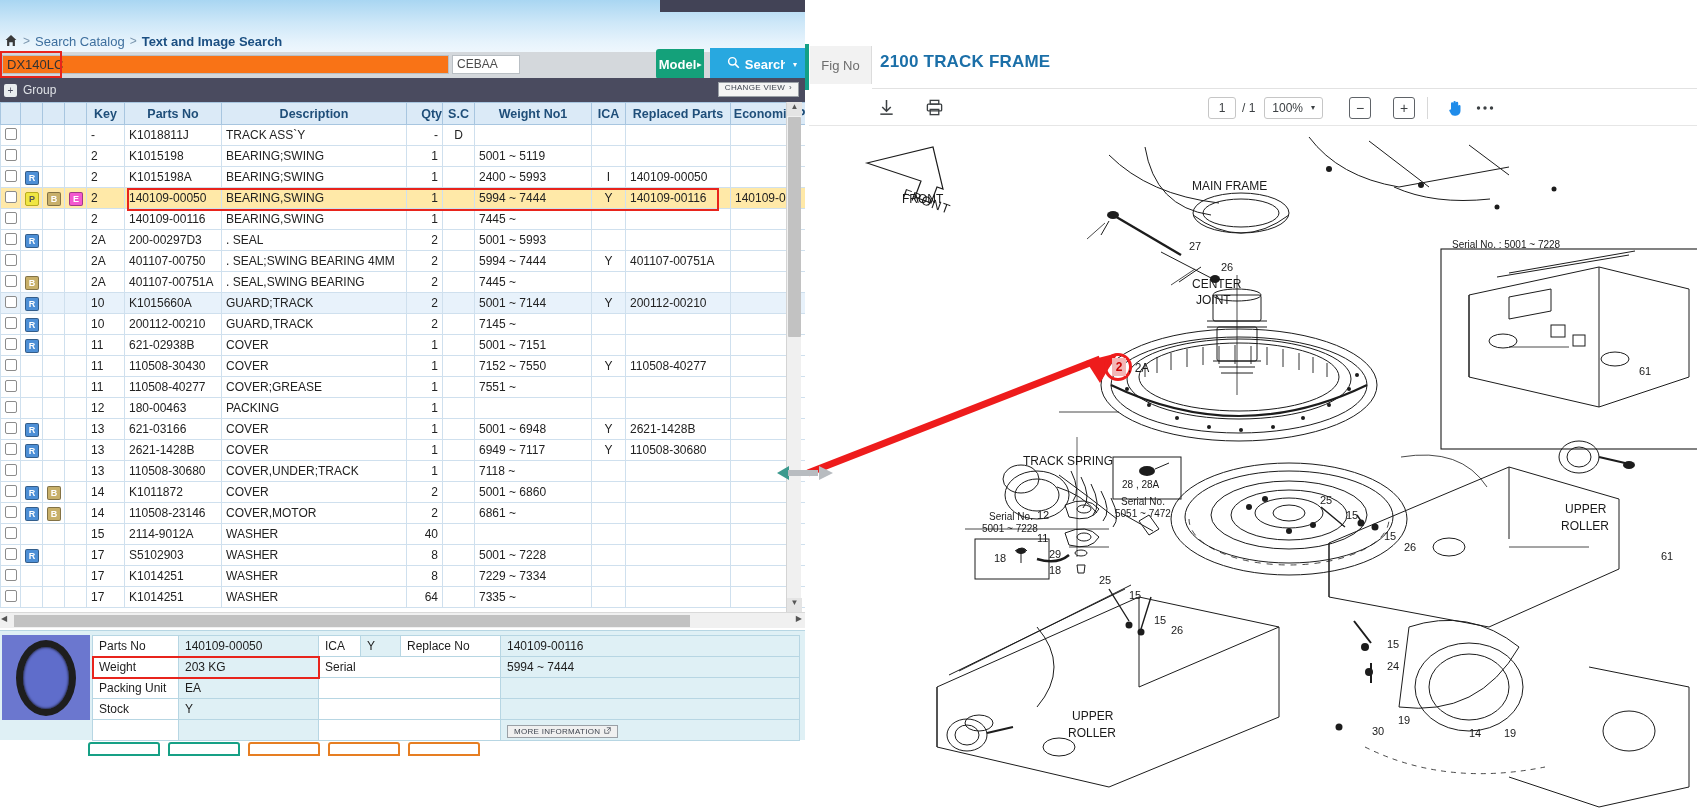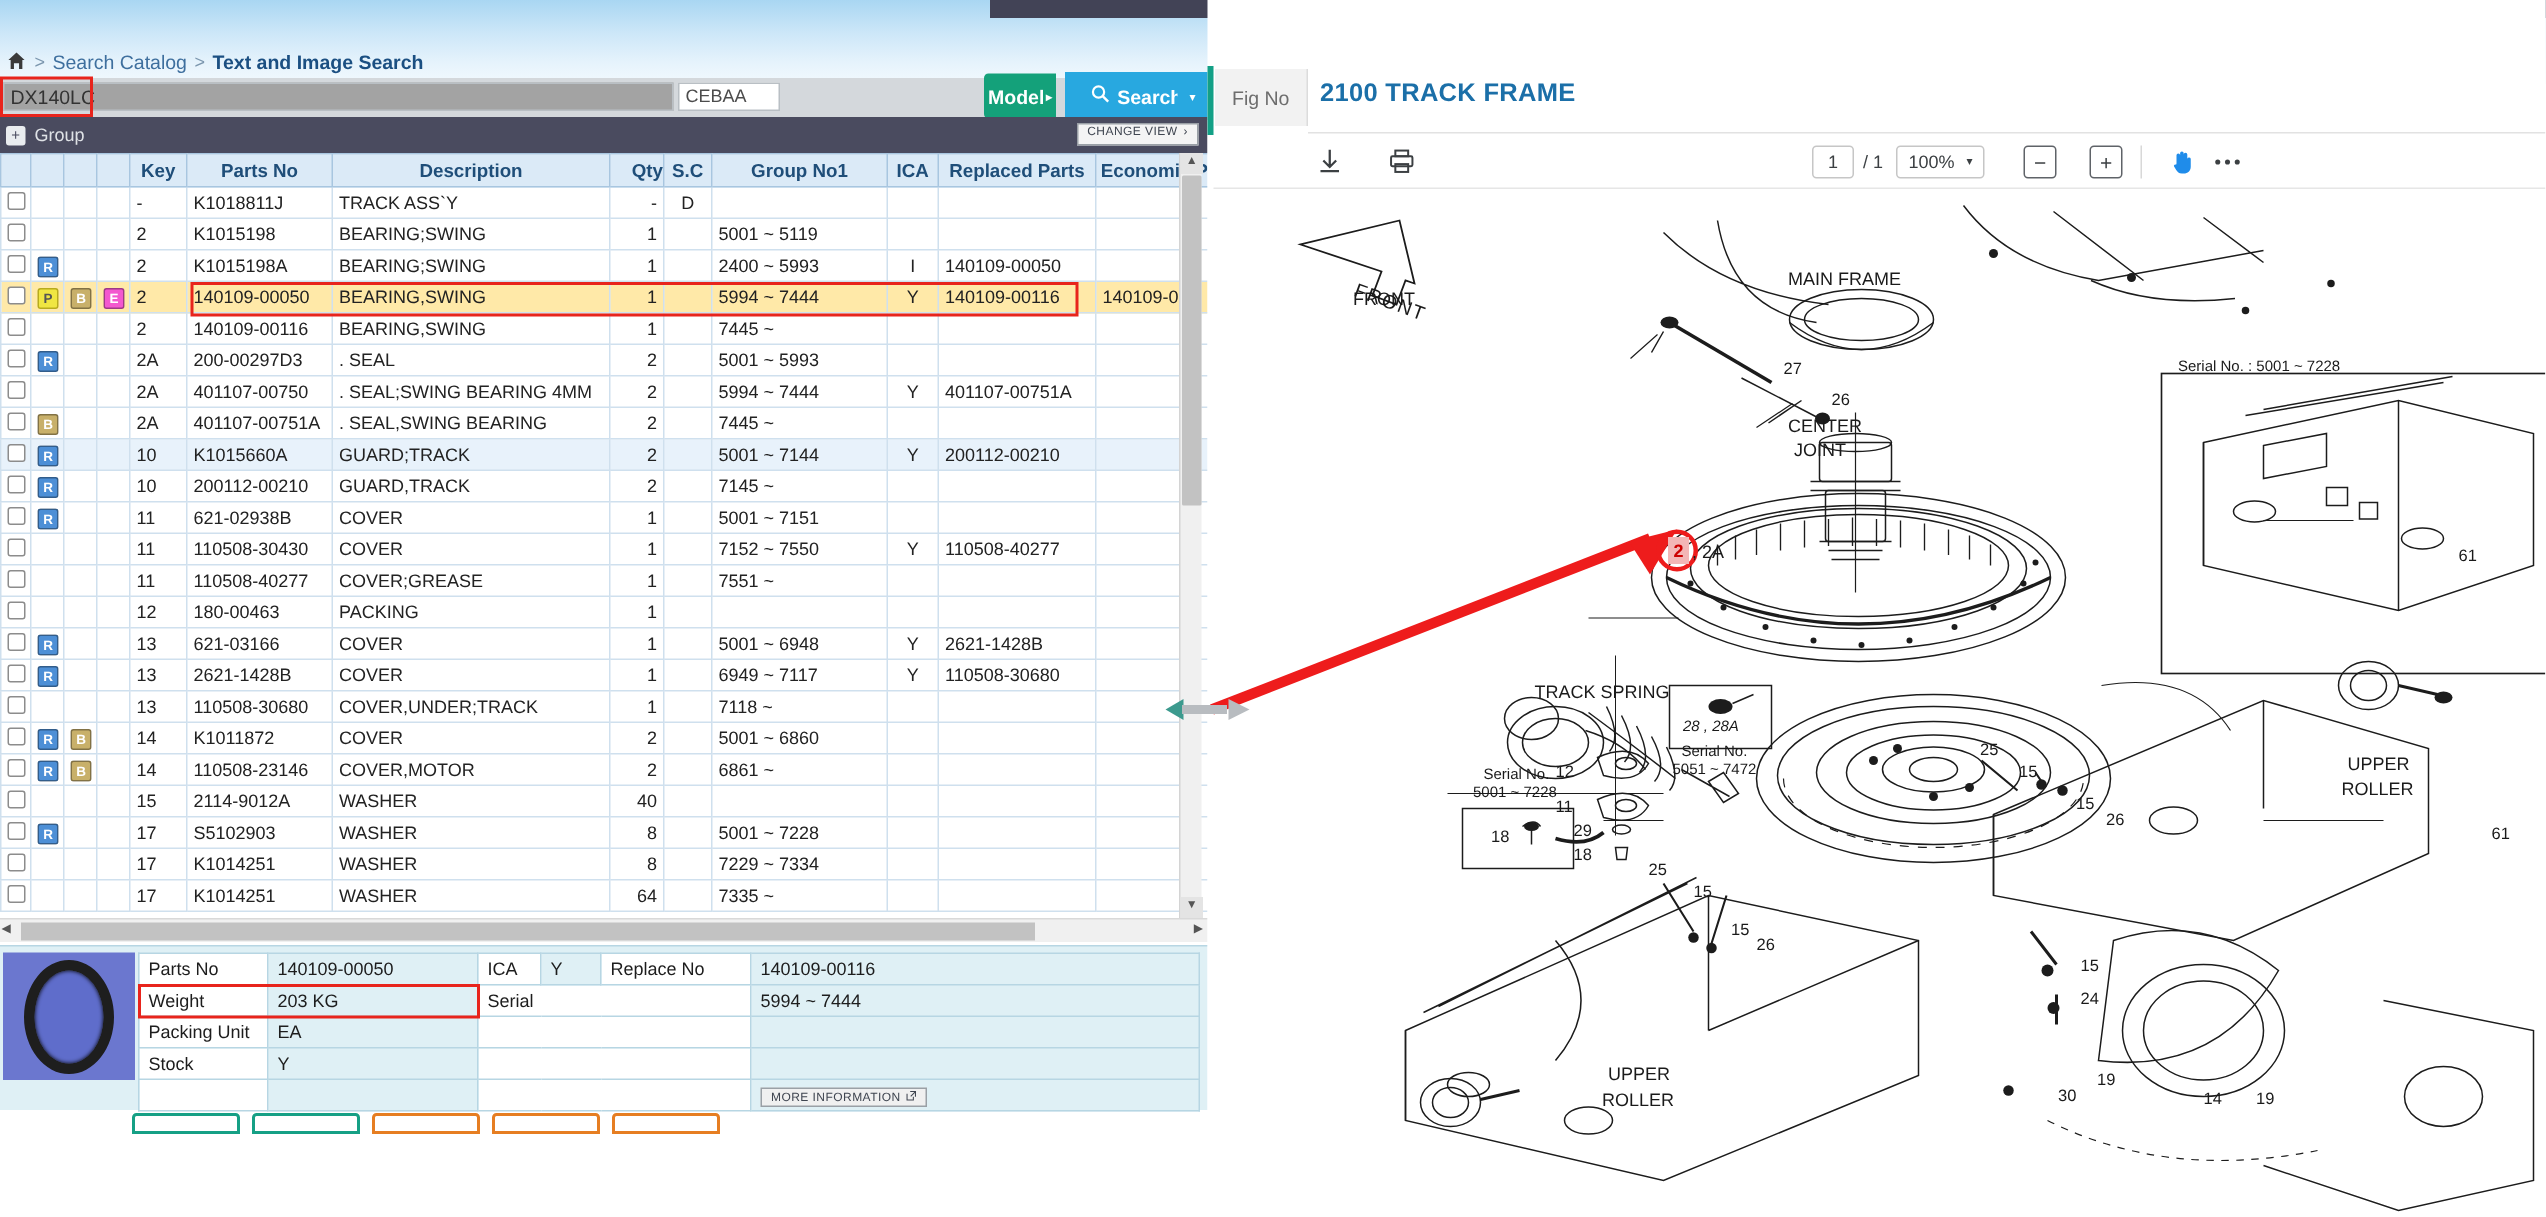--- a/index.html
+++ b/index.html
@@ -34,21 +34,21 @@
   .bc-link { color: #3e6f9e; }
   .bc-current { color: #1b4f82; font-weight: bold; }
 
   
   .searchrow {
     position: absolute; left: 0; top: 52px; width: 805px; height: 26px;
     background: #d4d8dc;
   }
   .search-input {
     position: absolute; left: 2px; top: 55px; width: 447px; height: 19px;
-    border: 1px solid #b9bfc4; background: #a3a3a3;
+    border: 1px solid #b9bfc4; background: #f97316;
     font-size: 13px; color: #333; padding: 0 4px;
     font-family: "Liberation Sans", sans-serif;
   }
   .search-input-hl {
     position: absolute; left: 0px; top: 51px; width: 62px; height: 27px;
     border: 2px solid #e8241c; pointer-events: none;
   }
   .model-code {
     position: absolute; left: 452px; top: 55px; width: 68px; height: 19px;
     border: 1px solid #b9bfc4; background: #ffffff;
@@ -312,21 +312,21 @@
         <tr>
           <th class="c-chk"></th>
           <th class="c-f1"></th>
           <th class="c-f2"></th>
           <th class="c-f3"></th>
           <th class="c-key">Key</th>
           <th class="c-part">Parts No</th>
           <th class="c-desc">Description</th>
           <th class="c-qty">Qty</th>
           <th class="c-sc">S.C</th>
-          <th class="c-ser">Group No1</th>
+          <th class="c-ser">Weight No1</th>
           <th class="c-ica">ICA</th>
           <th class="c-rep">Replaced Parts</th>
           <th class="c-eco">Economic Par</th>
         </tr>
       </thead>
       <tbody id="parts-body">
           <tr>
             <td class="c-chk"><span class="chk"></span></td>
             <td class="c-f1" style="text-align: center;"></td>
             <td class="c-f2" style="text-align: center;"></td>
@@ -957,21 +957,21 @@
     </svg>
 
     
     <div id="dg-labels">
         <div class="dg-label" style="left: 93px; top: 65px; font-size: 12px;">FRONT</div>
         <div class="dg-label" style="left: 383px; top: 52px; font-size: 12px;">MAIN FRAME</div>
         <div class="dg-label" style="left: 383px; top: 150px; font-size: 12px;">CENTER</div>
         <div class="dg-label" style="left: 387px; top: 166px; font-size: 12px;">JOINT</div>
         <div class="dg-label" style="left: 643px; top: 112px; font-size: 10px;">Serial No. : 5001 ~ 7228</div>
         <div class="dg-label" style="left: 214px; top: 327px; font-size: 12px;">TRACK SPRING</div>
-        <div class="dg-label" style="left: 313px; top: 352px; font-size: 10px; font-style: italic;">28 , 28A</div>
+        <div class="dg-label" style="left: 313px; top: 352px; font-size: 10px;">28 , 28A</div>
         <div class="dg-label" style="left: 312px; top: 369px; font-size: 10px;">Serial No.</div>
         <div class="dg-label" style="left: 306px; top: 381px; font-size: 10px;">5051 ~ 7472</div>
         <div class="dg-label" style="left: 180px; top: 384px; font-size: 10px;">Serial No.</div>
         <div class="dg-label" style="left: 173px; top: 396px; font-size: 10px;">5001 ~ 7228</div>
         <div class="dg-label" style="left: 756px; top: 375px; font-size: 12px;">UPPER</div>
         <div class="dg-label" style="left: 752px; top: 392px; font-size: 12px;">ROLLER</div>
         <div class="dg-label" style="left: 263px; top: 582px; font-size: 12px;">UPPER</div>
         <div class="dg-label" style="left: 259px; top: 599px; font-size: 12px;">ROLLER</div>
       </div>
     <div id="dg-numbers">

